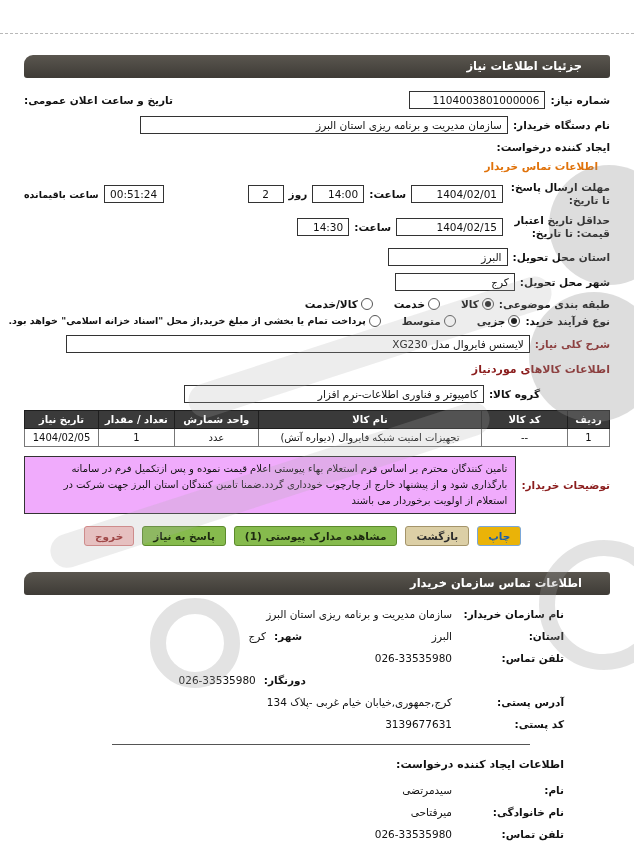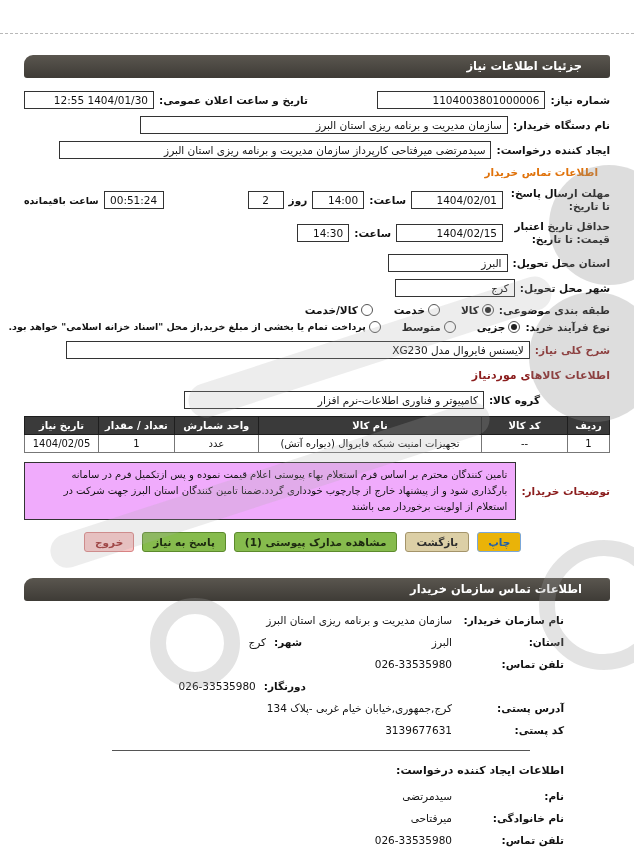--- a/index.html
+++ b/index.html
@@ -101,35 +101,33 @@
 <div class="content">
 
   <div class="bar">
     <span>جزئیات اطلاعات نیاز</span>
   </div>
 
   <div class="form">
 
     <div class="row">
       <span class="lbl">شماره نیاز:</span>
-      <div class="field" style="width:168px">1104003801000006</div>
+      <div class="field" style="width:136px">1104003801000006</div>
       <div class="pair-left">
         <span class="lbl">تاریخ و ساعت اعلان عمومی:</span>
-        <div class="field" style="width:130px">1404/01/30  12:55</div>
       </div>
     </div>
 
     <div class="row">
       <span class="lbl">نام دستگاه خریدار:</span>
       <div class="field" style="width:368px">سازمان مدیریت و برنامه ریزی استان البرز</div>
     </div>
 
     <div class="row">
       <span class="lbl">ایجاد کننده درخواست:</span>
-      <div class="field" style="flex:1;max-width:432px">سیدمرتضی میرفتاحی کارپرداز سازمان مدیریت و برنامه ریزی استان البرز</div>
     </div>
 
     <div class="row" style="margin-bottom:9px">
       <span class="orange-link" style="margin-right:12px">اطلاعات تماس خریدار</span>
     </div>
 
     <div class="row">
       <span class="lbl wrap">مهلت ارسال پاسخ: تا تاریخ:</span>
       <div class="field" style="width:92px">1404/02/01</div>
       <span class="lbl">ساعت:</span>

